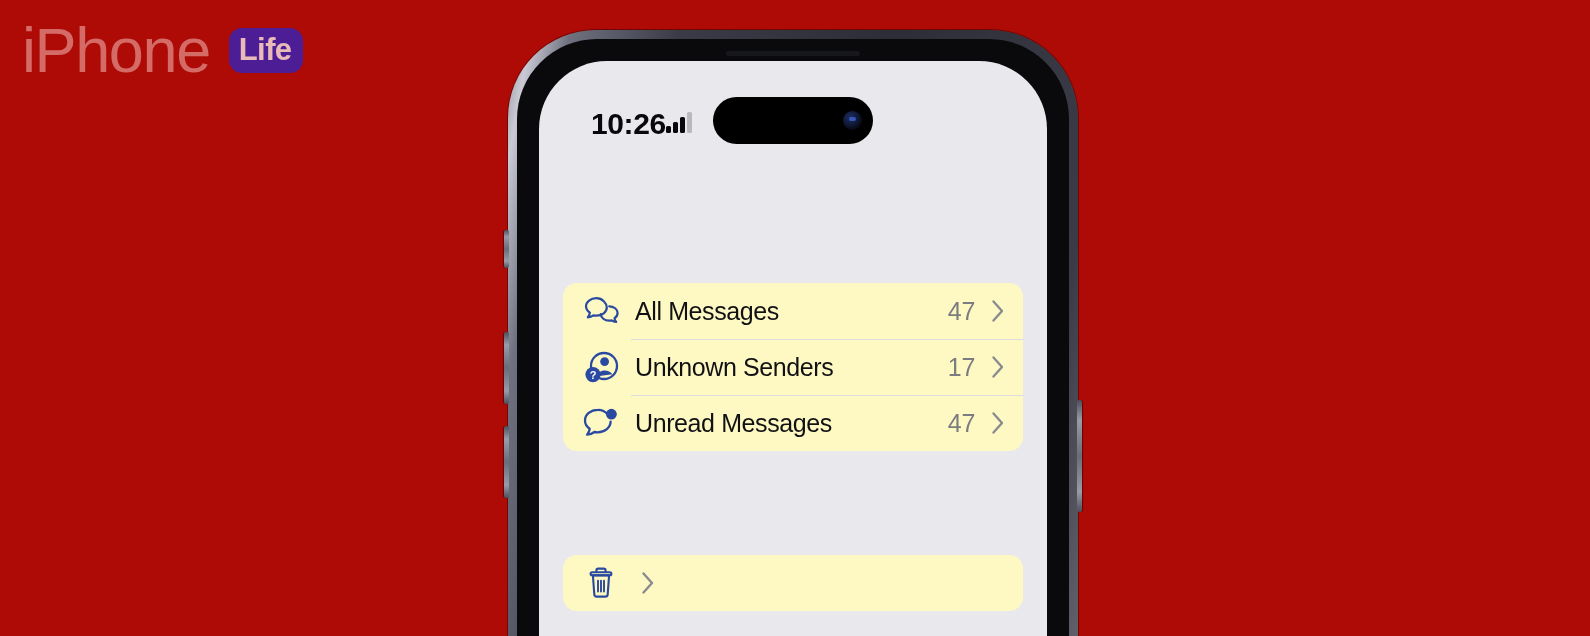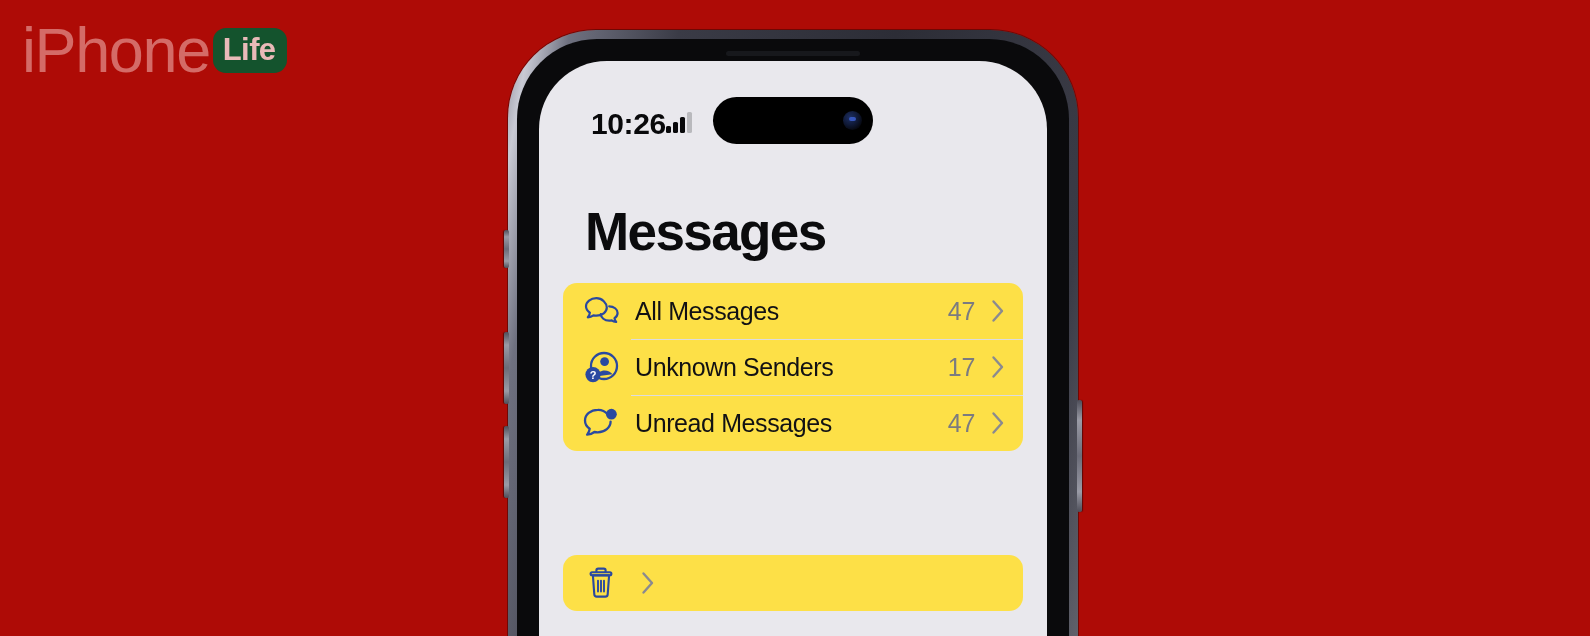--- a/index.html
+++ b/index.html
@@ -27,22 +27,22 @@
     user-select: none;
   }
   #watermark .wm-iphone {
     font-size: 63px;
     font-weight: 400;
     letter-spacing: -1.4px;
     color: #d46b67;
     line-height: 1;
   }
   #watermark .wm-life-box {
-    margin-left: 3px;
-    background: #14532d;
+    margin-left: 19px;
+    background: #4c1d95;
     border-radius: 13px;
     padding: 6px 11px 8px 10px;
     line-height: 1;
   }
   #watermark .wm-life {
     font-size: 31px;
     font-weight: 700;
     color: #e9bab8;
     letter-spacing: -0.6px;
     line-height: 1;
@@ -177,21 +177,21 @@
     font-size: 53px;
     font-weight: 700;
     letter-spacing: -1.6px;
     color: #0b0b0d;
   }
 
   .card {
     position: absolute;
     left: 24px;
     right: 24px;
-    background: #fde047;
+    background: #fef9c3;
     border-radius: 14px;
   }
   #card-filters { top: 222px; }
   #card-deleted { top: 494px; }
 
   .row {
     position: relative;
     display: flex;
     align-items: center;
     height: 56px;
@@ -280,21 +280,20 @@
               <path d="M33.6 7 v6 a3.3 3.3 0 0 0 0-6 Z" fill="#09090b" opacity="0.45"></path>
             </svg>
           </span>
         </div>
       </div>
 
       <div class="dynamic-island">
         <span class="di-camera"></span>
       </div>
 
-      <div class="page-title">Messages</div>
 
       <div class="card" id="card-filters">
 
         <div class="row">
           <span class="row-icon">
             <svg width="38" height="32" viewBox="0 0 38 32">
               <path d="M13.4 3.2c-5.8 0-10.4 3.6-10.4 8.1 0 2.6 1.5 4.9 3.9 6.4 -.2 1.8-.9 3.3-2.1 4.6 2.3-.2 4.2-1 5.6-2 1 .2 2 .4 3 .4 5.8 0 10.4-3.6 10.4-8.1S19.2 3.2 13.4 3.2Z" fill="none" stroke="#2a49a0" stroke-width="2.2" stroke-linejoin="round"></path>
               <path d="M26.2 11.3c4.6 0 8.4 3 8.4 6.7 0 2.1-1.2 4-3.1 5.2 .2 1.5 .7 2.7 1.7 3.8 -1.9-.2-3.4-.8-4.5-1.6 -.8.2-1.6.3-2.5.3 -4.6 0-8.4-3-8.4-6.7" fill="none" stroke="#2a49a0" stroke-width="2.2" stroke-linejoin="round" stroke-linecap="round"></path>
             </svg>
           </span>

